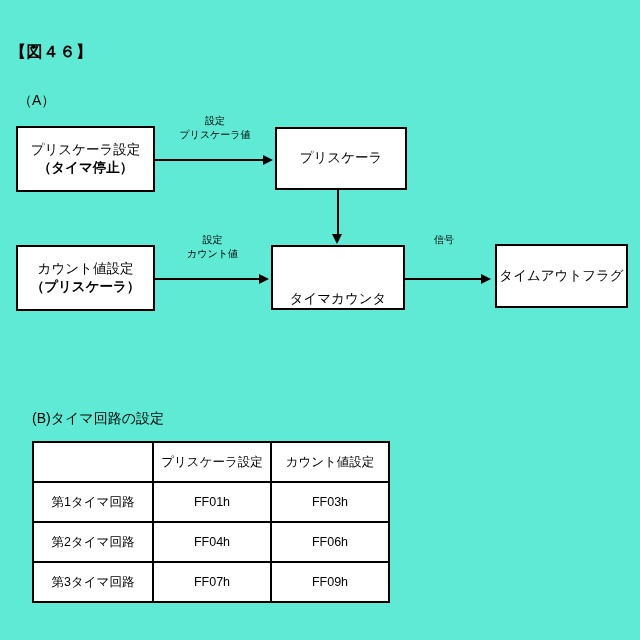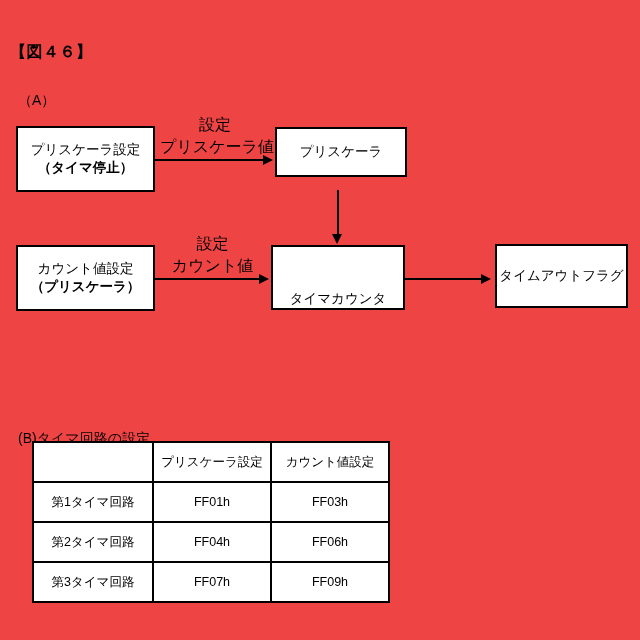--- a/index.html
+++ b/index.html
@@ -4,21 +4,21 @@
 <style>
   html, body {
     margin: 0;
     padding: 0;
     background: #ffffff;
   }
   #page {
     position: relative;
     width: 640px;
     height: 640px;
-    background: #ef4444;
+    background: #5eead4;
     font-family: "Liberation Sans", "DejaVu Sans", sans-serif;
     color: #000000;
     overflow: hidden;
   }
 
   
   .fig-title {
     position: absolute;
     left: 10px;
     top: 42px;
@@ -26,41 +26,41 @@
     font-weight: bold;
     letter-spacing: 0.5px;
     white-space: nowrap;
   }
   .section-label {
     position: absolute;
     font-size: 14px;
     white-space: nowrap;
   }
   #label-a { left: 18px; top: 92px; }
-  #label-b { left: 18px; top: 410px; margin-top: 20px; }
+  #label-b { left: 32px; top: 410px; }
 
   
   .node {
     position: absolute;
     box-sizing: border-box;
     border: 2px solid #000000;
     background: #ffffff;
     display: flex;
     flex-direction: column;
     align-items: center;
     justify-content: center;
     text-align: center;
     font-size: 13.5px;
     line-height: 1.35;
     white-space: nowrap;
   }
   .node .line2 { display: block; font-weight: bold; }
 
   #node-prescaler-setting { left: 16px;  top: 126px; width: 139px; height: 66px; }
-  #node-prescaler         { left: 275px; top: 127px; width: 132px; height: 50px; }
+  #node-prescaler         { left: 275px; top: 127px; width: 132px; height: 63px; }
   #node-count-setting     { left: 16px;  top: 245px; width: 139px; height: 66px; }
   #node-timer-counter     { left: 271px; top: 245px; width: 134px; height: 65px; justify-content: flex-end; }
   #node-timeout-flag      { left: 495px; top: 244px; width: 133px; height: 64px; align-items: center; }
 
   
   .h-line {
     position: absolute;
     height: 0;
     border-top: 2px solid #000000;
   }
@@ -93,21 +93,21 @@
   
   #conn3-line { left: 155px; top: 278px; width: 106px; }
   #conn3-head { left: 259px; top: 274px; }
   
   #conn4-line { left: 405px; top: 278px; width: 78px; }
   #conn4-head { left: 481px; top: 274px; }
 
   
   .edge-label {
     position: absolute;
-    font-size: 16px;
+    font-size: 10px;
     line-height: 1.4;
     text-align: center;
     white-space: nowrap;
   }
   #edge-label-1 { left: 160px; top: 114px; width: 110px; }
   #edge-label-2 { left: 160px; top: 233px; width: 105px; }
   #edge-label-3 { left: 400px; top: 233px; width: 88px; }
 
   
   #settings-table {
@@ -177,20 +177,21 @@
     <div>設定</div>
     <div>プリスケーラ値</div>
   </div>
 
   <div class="edge-label" id="edge-label-2">
     <div>設定</div>
     <div>カウント値</div>
   </div>
 
   <div class="edge-label" id="edge-label-3">
+    <div>信号</div>
   </div>
 
   <div class="section-label" id="label-b">(B)タイマ回路の設定</div>
 
   <table id="settings-table">
     <thead>
       <tr>
         <th class="col-label corner"></th>
         <th class="col-val">プリスケーラ設定</th>
         <th class="col-val">カウント値設定</th>

